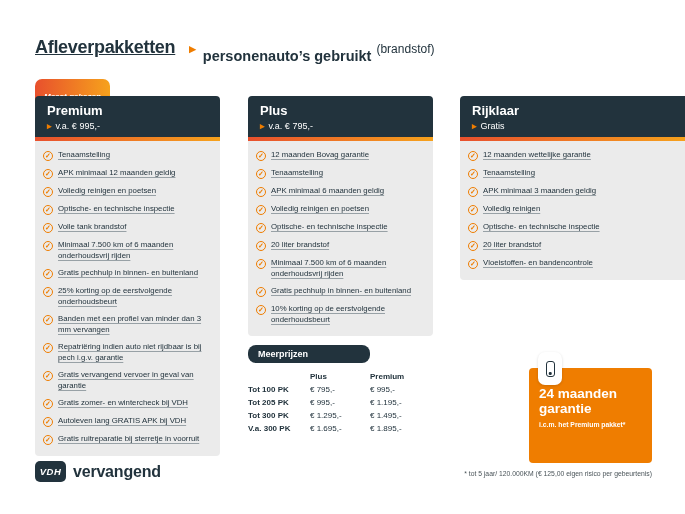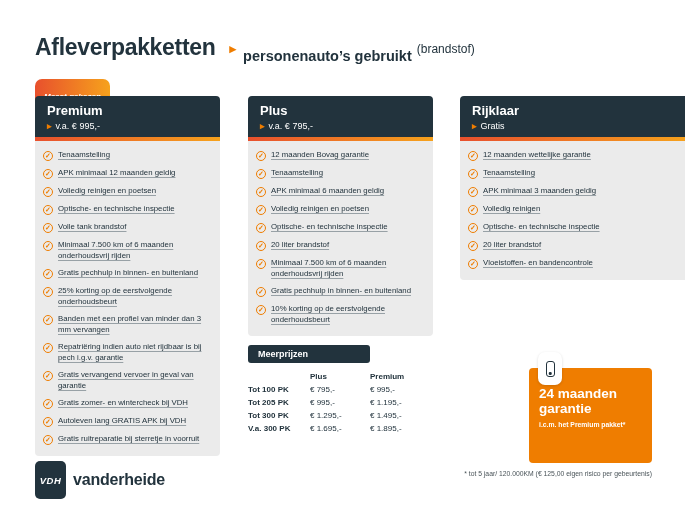--- a/index.html
+++ b/index.html
@@ -2,21 +2,21 @@
 <html><head>
 <meta charset="utf-8">
 <style>
   * { margin:0; padding:0; box-sizing:border-box; }
   html,body { background:#fff; }
   body { font-family:"Liberation Sans", sans-serif; }
   .page { position:relative; width:685px; height:514px; background:#fff; color:#22333d; overflow:hidden; }
 
   
   .header { position:absolute; left:35px; top:30px; display:flex; align-items:center; }
-  .title { font-size:23px; font-weight:bold; letter-spacing:-0.3px; color:#22333d; }
+  .title { font-size:18px; font-weight:bold; letter-spacing:-0.3px; color:#22333d;text-decoration:underline; }
   .header .arrow-big { color:#ef7d00; font-size:13px; margin:2px 7px 0 14px; font-weight:bold; }
   .subtitle { font-size:14.5px; font-weight:bold; margin-top:18px; }
   .subtitle-suffix { font-size:12px; font-weight:normal; margin:3px 0 0 5px; }
 
   
   .badge { position:absolute; left:35px; top:79px; background:linear-gradient(90deg,#e8502d,#f6a21c);
            color:#fff; font-size:8px; font-style:italic; font-weight:bold; padding:13px 9px; border-radius:7px; }
 
   
   .package { position:absolute; top:96px; }
@@ -30,21 +30,21 @@
   .pkg-bar { height:4px; background:linear-gradient(90deg,#e8502d,#f6a21c); }
   .pkg-body { background:#ebebeb; border-radius:0 0 4px 4px; padding:9px 8px 4px; list-style:none; }
   .pkg-body li { display:flex; align-items:flex-start; gap:5px; margin-bottom:7px; }
   .check { flex:0 0 auto; width:10px; height:10px; border:1.3px solid #ef7d00; border-radius:50%;
            color:#ef7d00; font-size:7px; line-height:8px; text-align:center; font-weight:bold; margin-top:1px; }
   .item-text { font-size:7.8px; line-height:1.35; color:#22333d;
                text-decoration:underline; text-decoration-color:#98a1a6; text-decoration-thickness:0.8px; text-underline-offset:2px; }
 
   
   .meerprijzen { position:absolute; left:248px; top:345px; width:185px; }
-  .mp-header { background:#22333d; color:#fff; font-weight:bold; font-size:9px; padding:4px 10px; width:122px; border-radius:3px; }
+  .mp-header { background:#22333d; color:#fff; font-weight:bold; font-size:9px; padding:4px 10px; width:122px; border-radius:8px; }
   .mp-table { margin-top:7px; width:100%; border-collapse:collapse; font-size:8px; color:#22333d; }
   .mp-table th, .mp-table td { text-align:left; padding:2px 0; font-weight:normal; }
   .mp-table thead th { font-weight:bold; }
   .mp-table tbody th { font-weight:bold;margin-top:44px; }
   .mp-table th:first-child, .mp-table td:first-child { width:62px; }
   .mp-table th:nth-child(2), .mp-table td:nth-child(2) { width:60px; }
 
   
   .guarantee { position:absolute; left:529px; top:368px; width:123px; height:95px; background:#ef7d00;
                border-radius:4px; padding:19px 10px 6px; }
@@ -52,21 +52,21 @@
                    border-radius:7px; display:flex; align-items:center; justify-content:center;
                    box-shadow:0 1px 3px rgba(0,0,0,.15); }
   .phone { width:9px; height:16px; border:1.4px solid #22333d; border-radius:3px; position:relative; }
   .phone::after { content:""; position:absolute; left:50%; bottom:1px; transform:translateX(-50%);
                   width:2.5px; height:2.5px; border-radius:50%; background:#22333d; }
   .g-title { color:#fff; font-weight:bold; font-size:13.5px; line-height:1.08; }
   .g-sub { margin-top:5px; color:#fff; font-size:6.8px; font-weight:bold; }
 
   
   .brand { position:absolute; left:35px; top:461px; display:flex; align-items:center; gap:7px; }
-  .logo-mark { width:31px; height:38px; background:#22333d; border-radius:5px; color:#fff;
+  .logo-mark { width:31px; height:21px; background:#22333d; border-radius:5px; color:#fff;
                display:flex; align-items:center; justify-content:center; font-weight:bold;
                font-style:italic; font-size:9.5px; letter-spacing:0.5px; }
   .logo-name { font-size:16px; font-weight:bold; color:#22333d; letter-spacing:-0.2px; }
   .footnote { position:absolute; right:33px; top:470px; font-size:6.8px; color:#4a5459; }
 </style>
 </head>
 <body>
 
 <div class="page">
 
@@ -279,18 +279,18 @@
     </div>
     <div class="g-title">
       <div>24 maanden</div>
       <div>garantie</div>
     </div>
     <div class="g-sub">i.c.m. het Premium pakket*</div>
   </div>
 
   <div class="brand">
     <div class="logo-mark">VDH</div>
-    <span class="logo-name">vanderheide</span>
+    <span class="logo-name">vervangend</span>
   </div>
 
   <div class="footnote">* tot 5 jaar/ 120.000KM (€ 125,00 eigen risico per gebeurtenis)</div>
 
 </div>
 
 </body></html>

